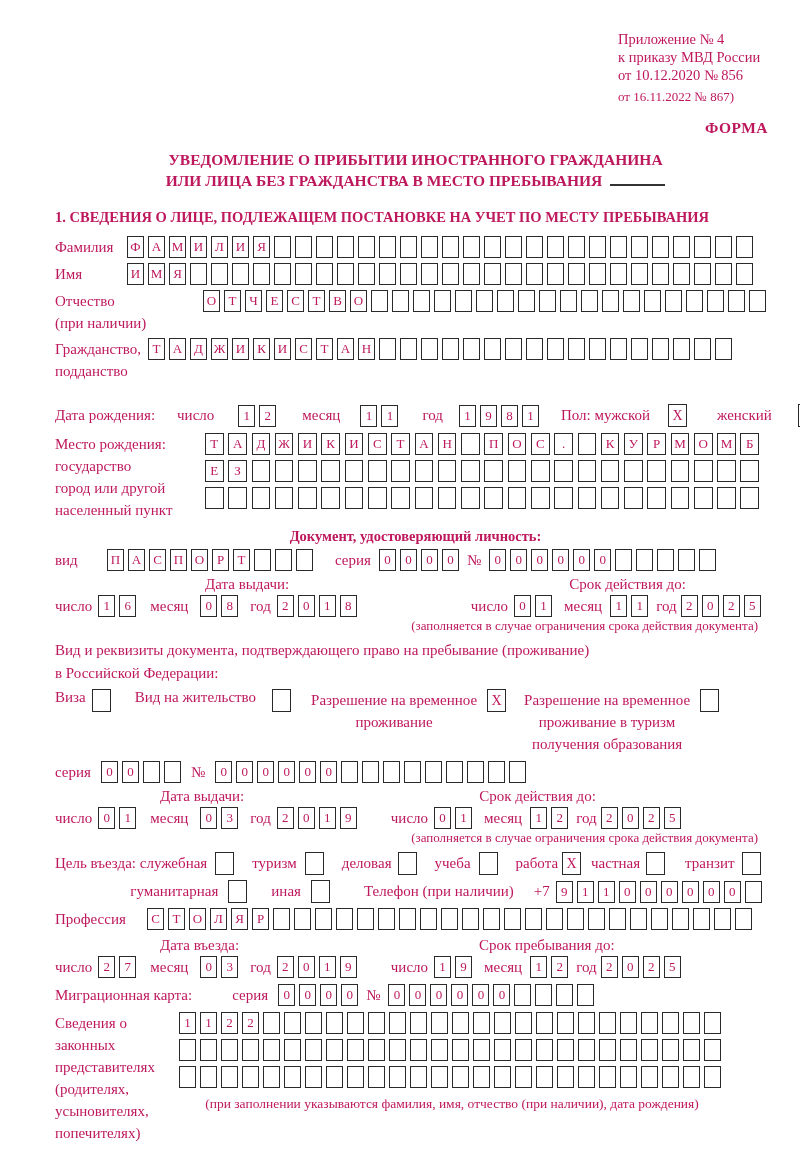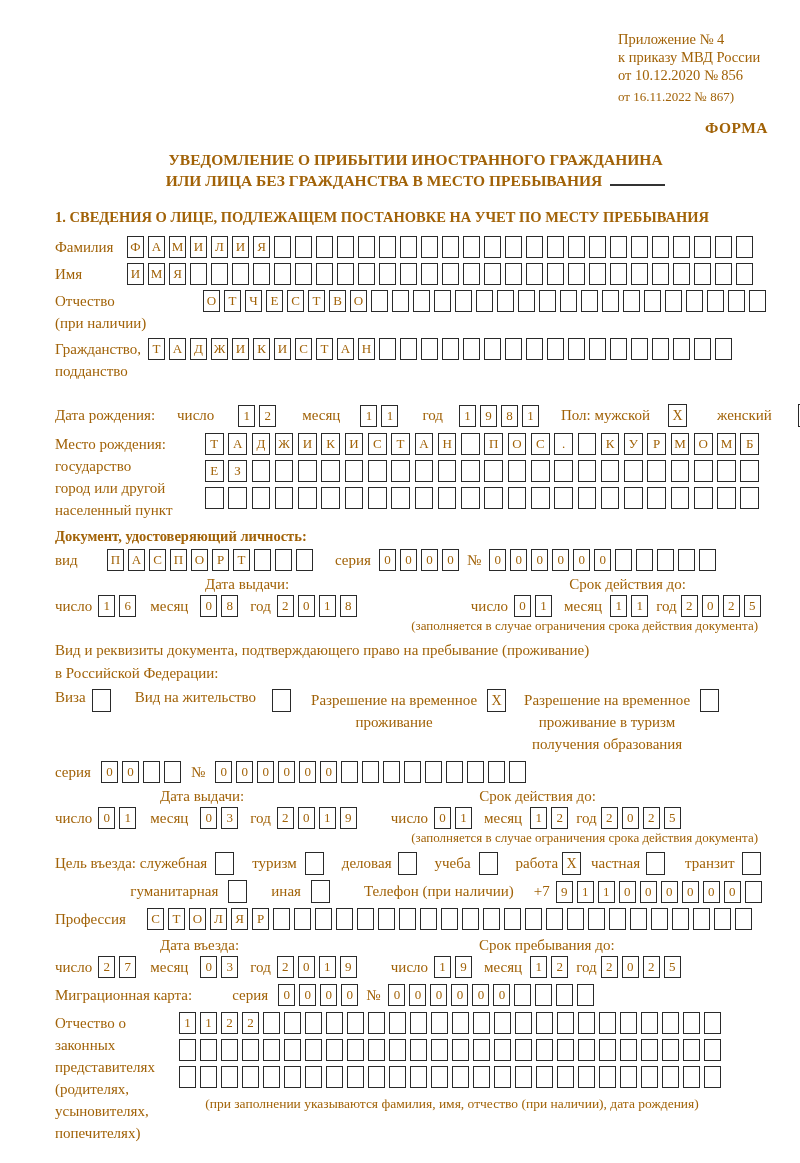--- a/index.html
+++ b/index.html
@@ -1,19 +1,19 @@
 <!DOCTYPE html>
 <html><head>
 <meta charset="utf-8">
 <style>
   html,body{margin:0;padding:0;background:#888;}
   .page{
     width:800px;height:1163px;background:#ffffff;box-sizing:border-box;
     padding:30px 24px 0 55px;position:relative;overflow:hidden;
-    font-family:"Liberation Serif","DejaVu Serif",serif;color:#a16207;
+    font-family:"Liberation Serif","DejaVu Serif",serif;color:#be185d;
   }
   .hdr{margin-left:563px;font-size:14.5px;line-height:18px;}
   .hdr .rev{font-size:13px;line-height:17px;margin-top:4px;}
   .forma{text-align:right;font-weight:bold;font-size:15.5px;margin-top:14px;padding-right:8px;letter-spacing:.5px;}
   .title{text-align:center;font-weight:bold;font-size:15.5px;line-height:21px;margin-top:12px;}
   .uline{display:inline-block;width:55px;border-bottom:2px solid #333;margin-left:8px;vertical-align:baseline;}
   .sec{font-weight:bold;font-size:14.5px;margin-top:18px;}
   .row{display:flex;align-items:center;margin-top:5px;}
   .row.top{align-items:flex-start;}
   .lbl{font-size:15px;flex:none;white-space:nowrap;}
@@ -25,21 +25,21 @@
     margin-right:4px;display:inline-flex;align-items:center;justify-content:center;
     font-size:13px;flex:none;background:#fff;
   }
   .cells-wide .cell{width:18.6px;margin-right:4.7px;}
   .cb{width:19px;height:23px;font-size:14px;}
   .w72{width:72px;} .w148{width:148px;} .w93{width:93px;} .w52{width:52px;} .w92{width:92px;} .w150{width:150px;} .w124{width:124px;}
   .g4{margin-left:4px;} .g6{margin-left:6px;} .g8{margin-left:8px;} .g10{margin-left:10px;}
   .g12{margin-left:12px;} .g14{margin-left:14px;} .g16{margin-left:16px;} .g18{margin-left:18px;}
   .g20{margin-left:20px;} .g30{margin-left:30px;} .g40{margin-left:40px;}
   .mt5{margin-top:5px;}
-  .center-bold{text-align:left;font-weight:bold;font-size:14.5px;margin-top:7px;}
+  .center-bold{text-align:center;font-weight:bold;font-size:14.5px;margin-top:7px;}
   .dh{display:flex;font-size:15px;margin-top:5px;}
   .note{text-align:right;font-size:13px;padding-right:18px;margin-top:1px;}
   .para{font-size:15px;margin-top:5px;line-height:23px;}
   .optlbl{font-size:15px;text-align:center;line-height:22px;flex:none;}
   .sub{display:block;}
   .gnote{font-size:13.5px;text-align:center;margin-top:8px;}
 </style>
 </head>
 <body>
 
@@ -636,21 +636,21 @@
         <span class="cell">0</span>
         <span class="cell">&nbsp;</span>
         <span class="cell">&nbsp;</span>
         <span class="cell">&nbsp;</span>
         <span class="cell">&nbsp;</span>
       </span>
   </div>
 
   <div class="row top" style="margin-top:6px;">
     <div class="lblcol w124">
-      <div>Отчество о</div>
+      <div>Сведения о</div>
       <div>законных</div>
       <div>представителях</div>
       <div>(родителях,</div>
       <div>усыновителях,</div>
       <div>попечителях)</div>
     </div>
     <div>
       <div class="cells">
           <span class="cell">1</span>
           <span class="cell">1</span>

